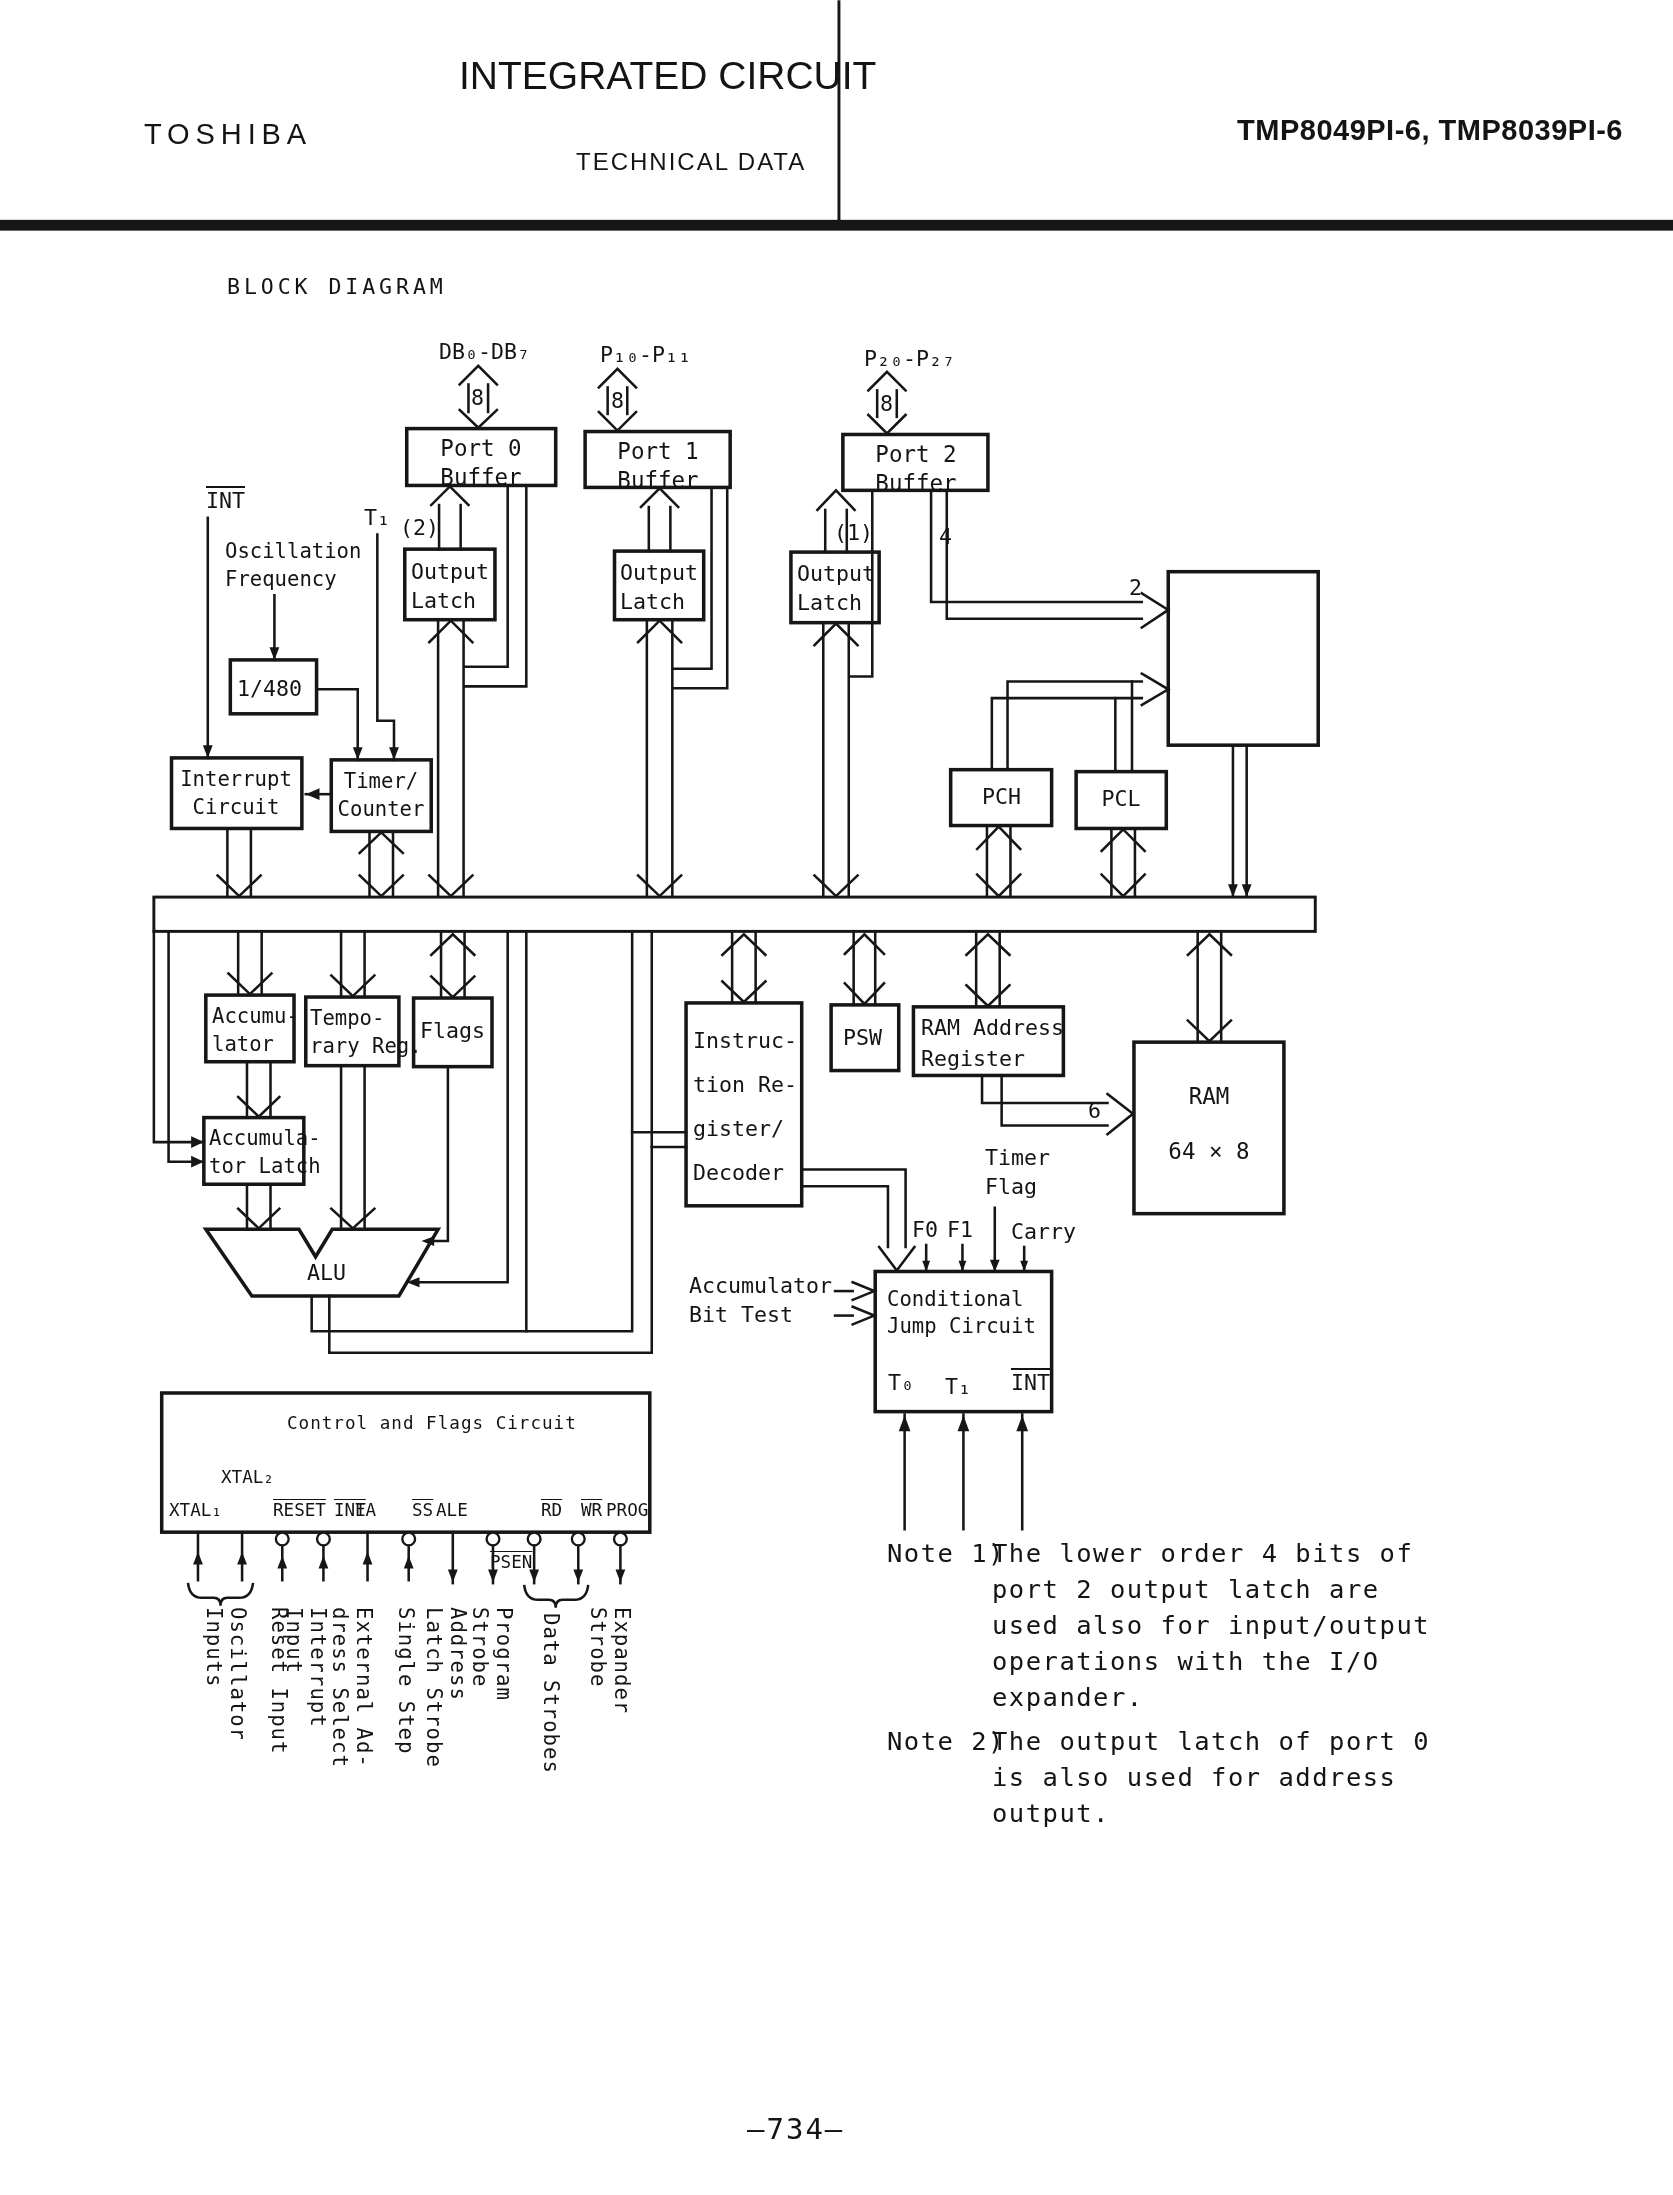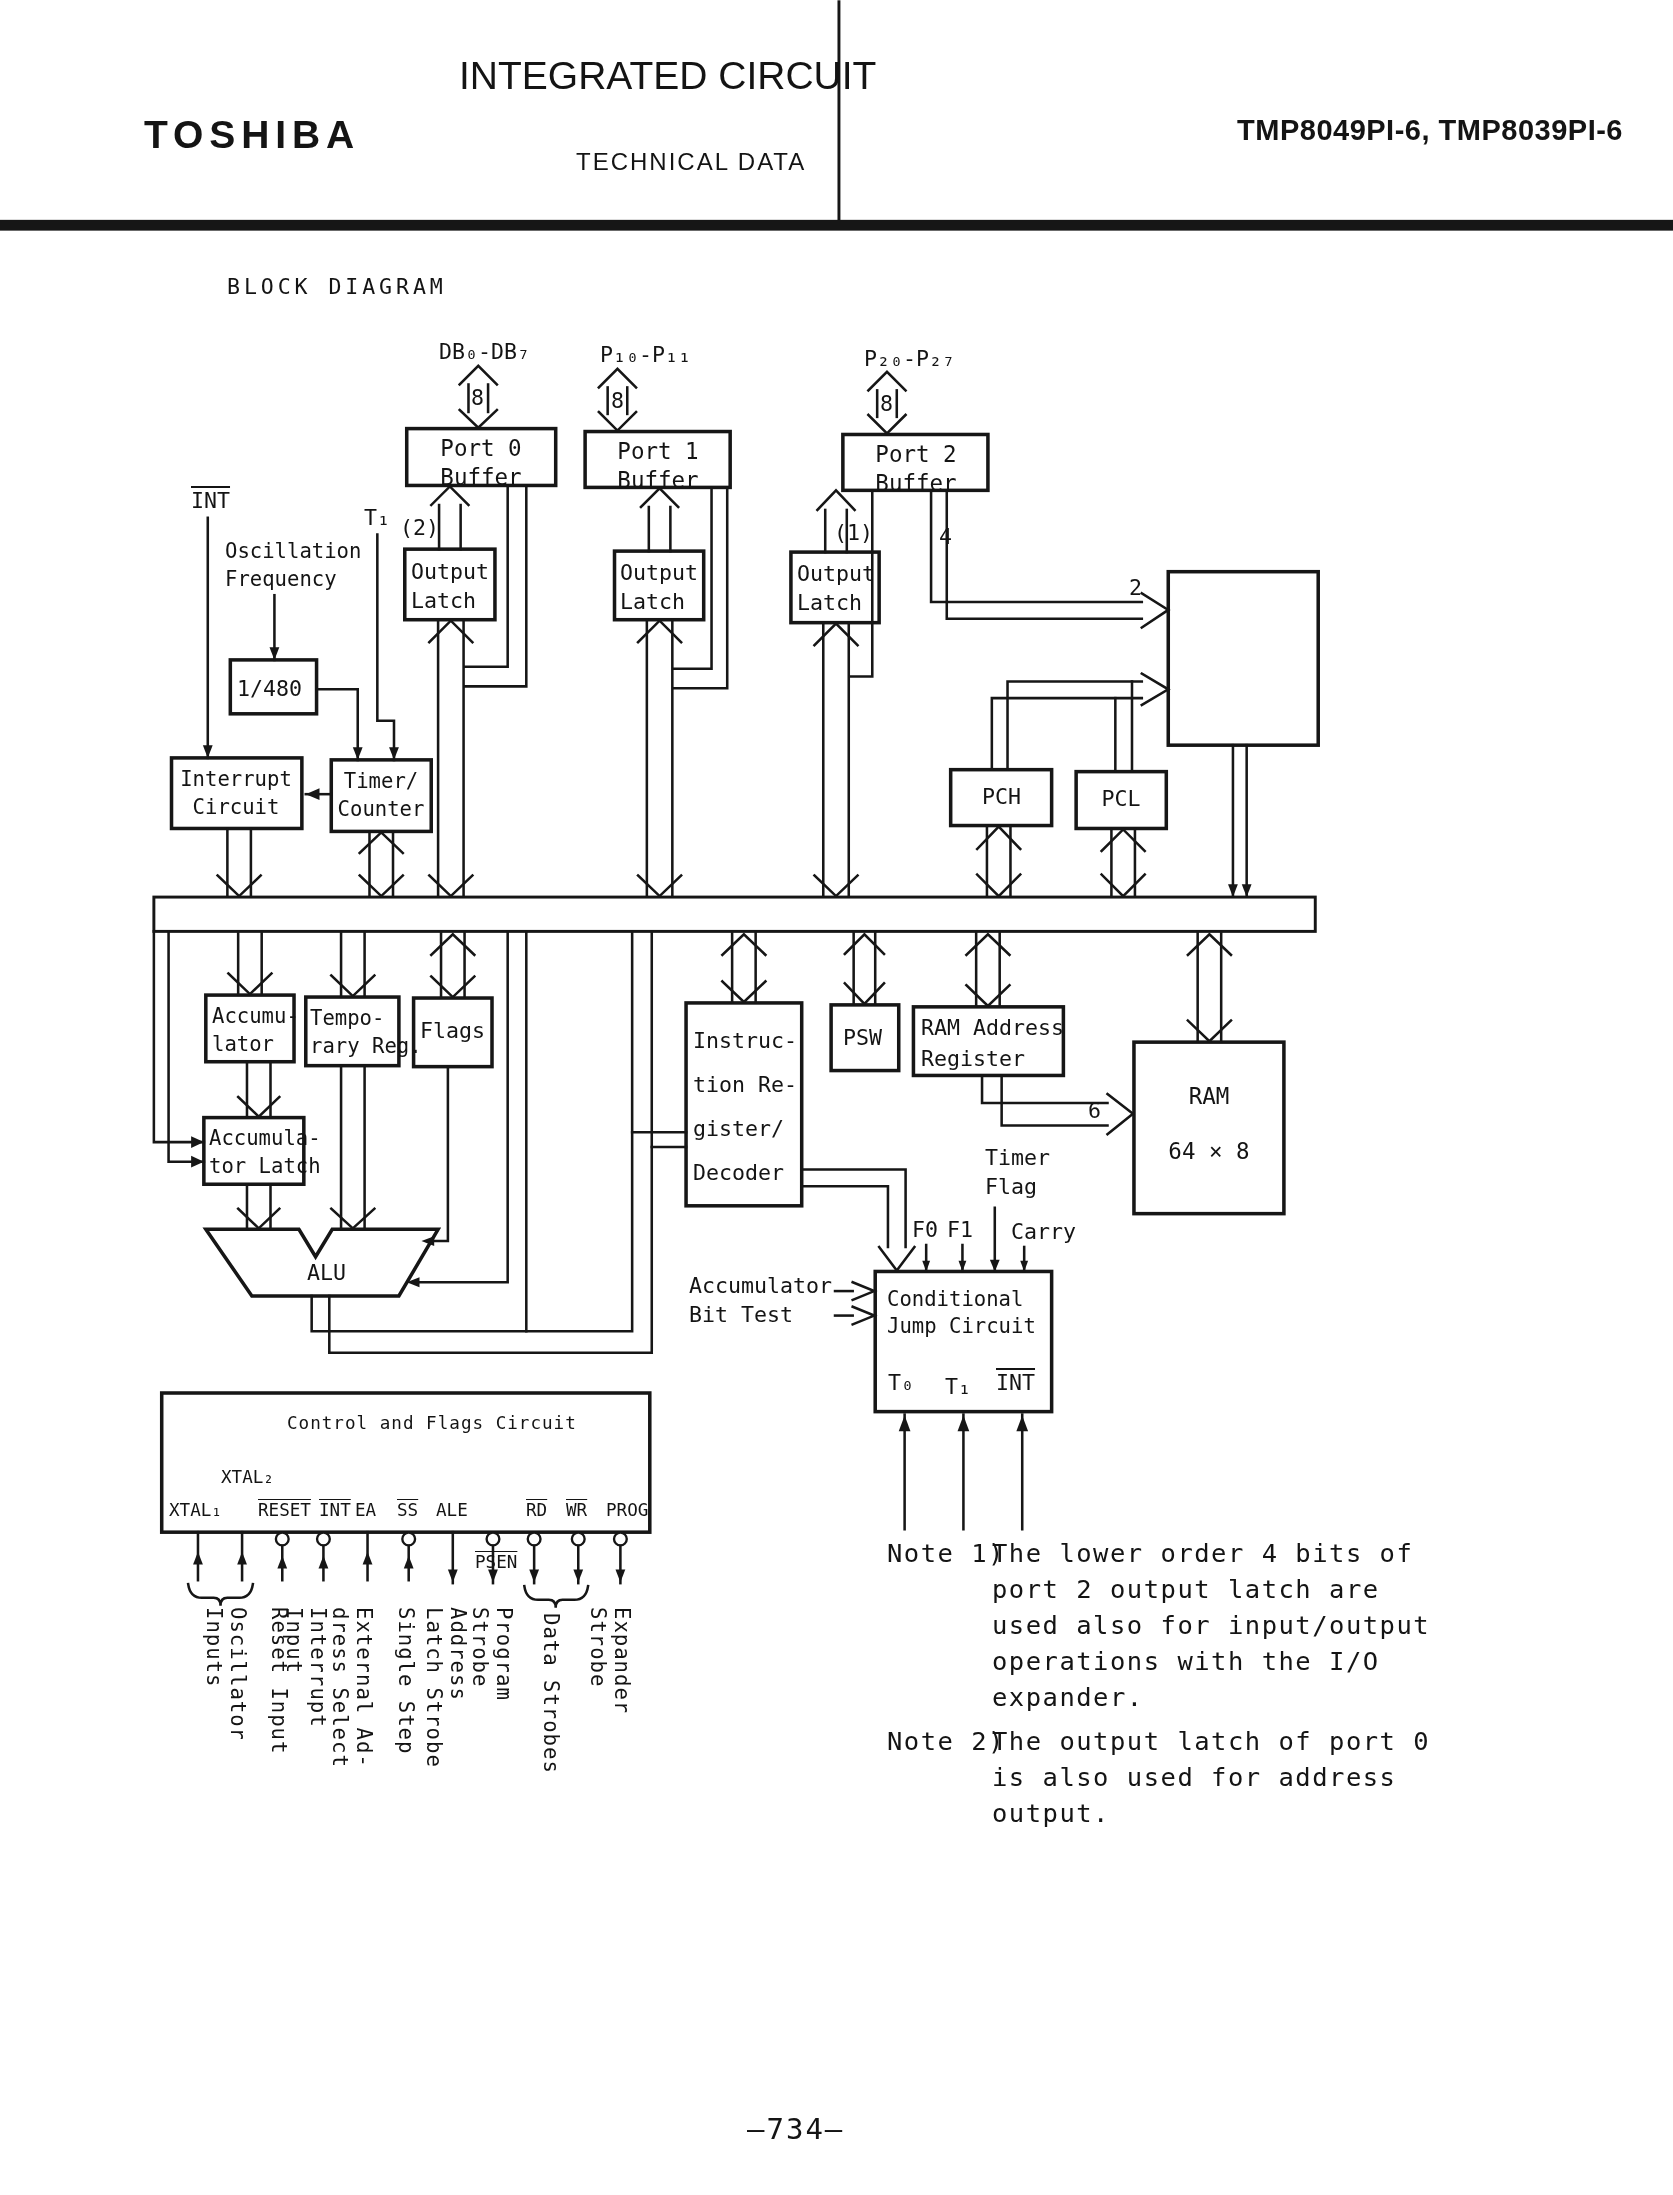--- a/index.html
+++ b/index.html
@@ -13,26 +13,26 @@
   .ln   { stroke:#161616; stroke-width:2.6; fill:none; stroke-linecap:square; }
   .bx   { stroke:#161616; stroke-width:3.6; fill:none; }
   .busr { stroke:#161616; stroke-width:3;   fill:none; }
   .fh   { fill:#161616; stroke:none; }
   .pc   { stroke:#161616; stroke-width:2.4; fill:#fff; }
   .t { position:absolute; white-space:pre; font-size:21.6px; line-height:29px; color:#141414; }
   .bl { text-align:left; }
   .c  { text-align:center; }
   .fs23 { font-size:22.5px; }
   .fs21 { font-size:20.6px; line-height:28px; }
-  .ov { text-decoration:overline; }
+  .ov { text-decoration:overline;margin-left:15px; }
   .pin { font-size:17.6px; line-height:21.6px; }
   .rot { transform-origin:0 0; transform:rotate(90deg); font-size:20.6px; line-height:23.5px; letter-spacing:1px; }
   .note { font-size:25.5px; letter-spacing:1.5px; line-height:36px; }
   .sans { font-family:"Liberation Sans", sans-serif; }
-  .brand { font-size:39px; font-weight:bold; letter-spacing:5.9px; }
+  .brand { font-size:29px; font-weight:normal; letter-spacing:5.9px; }
   .doct1 { font-size:39px; letter-spacing:0px; }
   .doct2 { font-size:24px; letter-spacing:2px; }
   .pn    { font-size:29px; font-weight:bold; letter-spacing:0.5px; }
   .secttl{ letter-spacing:3.9px; }
   .foot  { font-size:29px; letter-spacing:2px; }
 </style>
 </head>
 <body>
 
 <div class="page">

